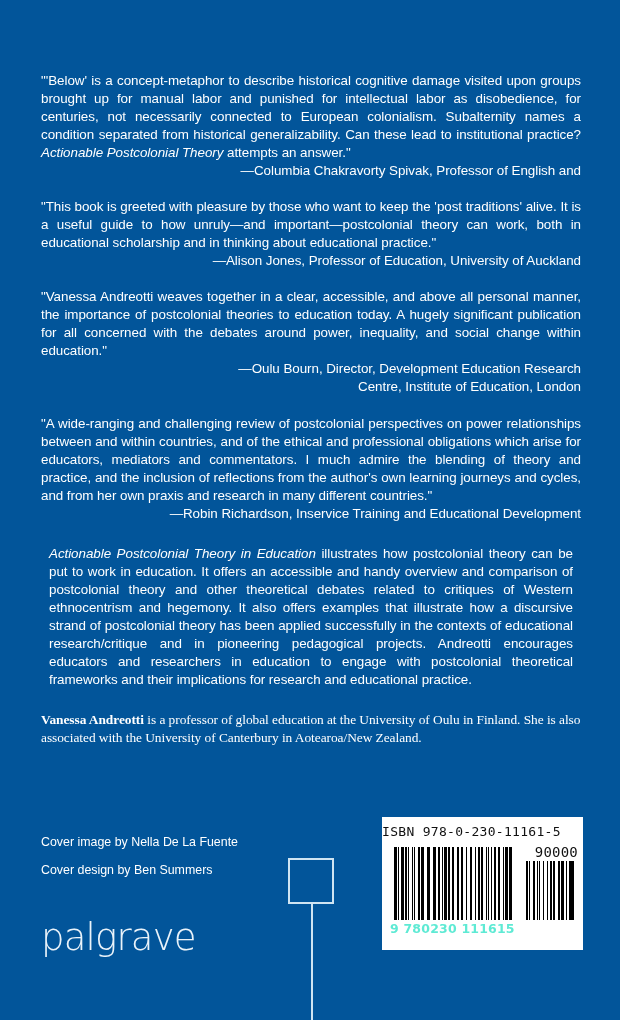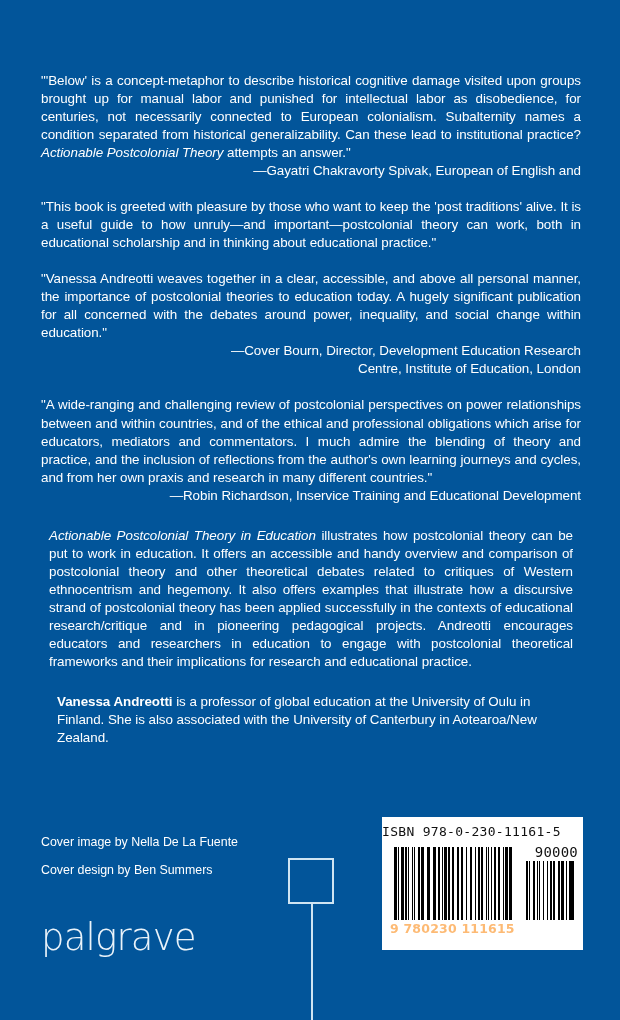--- a/index.html
+++ b/index.html
@@ -53,26 +53,27 @@
     margin: 8px;
     margin-top: 22px;
     font-size: 13.4px;
     line-height: 1.345;
     text-align: justify;
     text-justify: inter-word;
     letter-spacing: -0.05px;
   }
 
   .bio {
-    margin: 16px;
+    margin: 0;
     margin-top: 22px;
     font-size: 13.4px;
     line-height: 1.345;
     text-align: left;
     letter-spacing: -0.05px;
+    font-family: Liberation Serif, serif;
   }
 
   
   .credits {
     position: absolute;
     left: 41px;
     top: 836px;
     font-size: 12.4px;
     line-height: 1.0;
   }
@@ -181,21 +182,21 @@
     color: #111111;
     font-family: "DejaVu Sans Mono", monospace;
     font-size: 14px;
     letter-spacing: 0.2px;
   }
   .ean-digits {
     position: absolute;
     left: 8px;
     top: 104px;
     width: 128px;
-    color: #fdba74;
+    color: #5eead4;
     font-family: "DejaVu Sans", sans-serif;
     font-weight: bold;
     font-size: 12.5px;
     letter-spacing: 0.2px;
     white-space: nowrap;
   }
   .url-bar {
     position: absolute;
     left: 0;
     top: 133px;
@@ -213,30 +214,31 @@
 </style>
 </head>
 <body>
 
 <div class="cover">
 
   <div class="content">
 
     <div class="quote-block">
       <p class="quote-text"><span>"'Below' is a concept-metaphor to describe historical cognitive damage visited upon groups brought up for manual labor and punished for intellectual labor as disobedience, for centuries, not necessarily connected to European colonialism. Subalternity names a condition separated from historical generalizability. Can these lead to institutional practice? </span><em class="ital">Actionable Postcolonial Theory</em><span> attempts an answer."</span></p>
-      <p class="quote-attrib">—Gayatri Chakravorty Spivak, European of English and</p>
+      <p class="quote-attrib">—Columbia Chakravorty Spivak, Professor of English and</p>
     </div>
 
     <div class="quote-block">
       <p class="quote-text">"This book is greeted with pleasure by those who want to keep the 'post traditions' alive. It is a useful guide to how unruly—and important—postcolonial theory can work, both in educational scholarship and in thinking about educational practice."</p>
+      <p class="quote-attrib">—Alison Jones, Professor of Education, University of Auckland</p>
     </div>
 
     <div class="quote-block">
       <p class="quote-text"> "Vanessa Andreotti weaves together in a clear, accessible, and above all personal manner, the importance of postcolonial theories to education today. A hugely significant publication for all concerned with the debates around power, inequality, and social change within education."</p>
-      <p class="quote-attrib">—Cover Bourn, Director, Development Education Research</p>
+      <p class="quote-attrib">—Oulu Bourn, Director, Development Education Research</p>
       <p class="quote-attrib">Centre, Institute of Education, London</p>
     </div>
 
     <div class="quote-block">
       <p class="quote-text">"A wide-ranging and challenging review of postcolonial perspectives on power relationships between and within countries, and of the ethical and professional obligations which arise for educators, mediators and commentators. I much admire the blending of theory and practice, and the inclusion of reflections from the author's own learning journeys and cycles, and from her own praxis and research in many different countries."</p>
       <p class="quote-attrib">—Robin Richardson, Inservice Training and Educational Development</p>
     </div>
 
     <p class="blurb"><em class="ital">Actionable Postcolonial Theory in Education</em><span> illustrates how postcolonial theory can be put to work in education. It offers an accessible and handy overview and comparison of postcolonial theory and other theoretical debates related to critiques of Western ethnocentrism and hegemony. It also offers examples that illustrate how a discursive strand of postcolonial theory has been applied successfully in the contexts of educational research/critique and in pioneering pedagogical projects. Andreotti encourages educators and researchers in education to engage with postcolonial theoretical frameworks and their implications for research and educational practice.</span></p>
 

